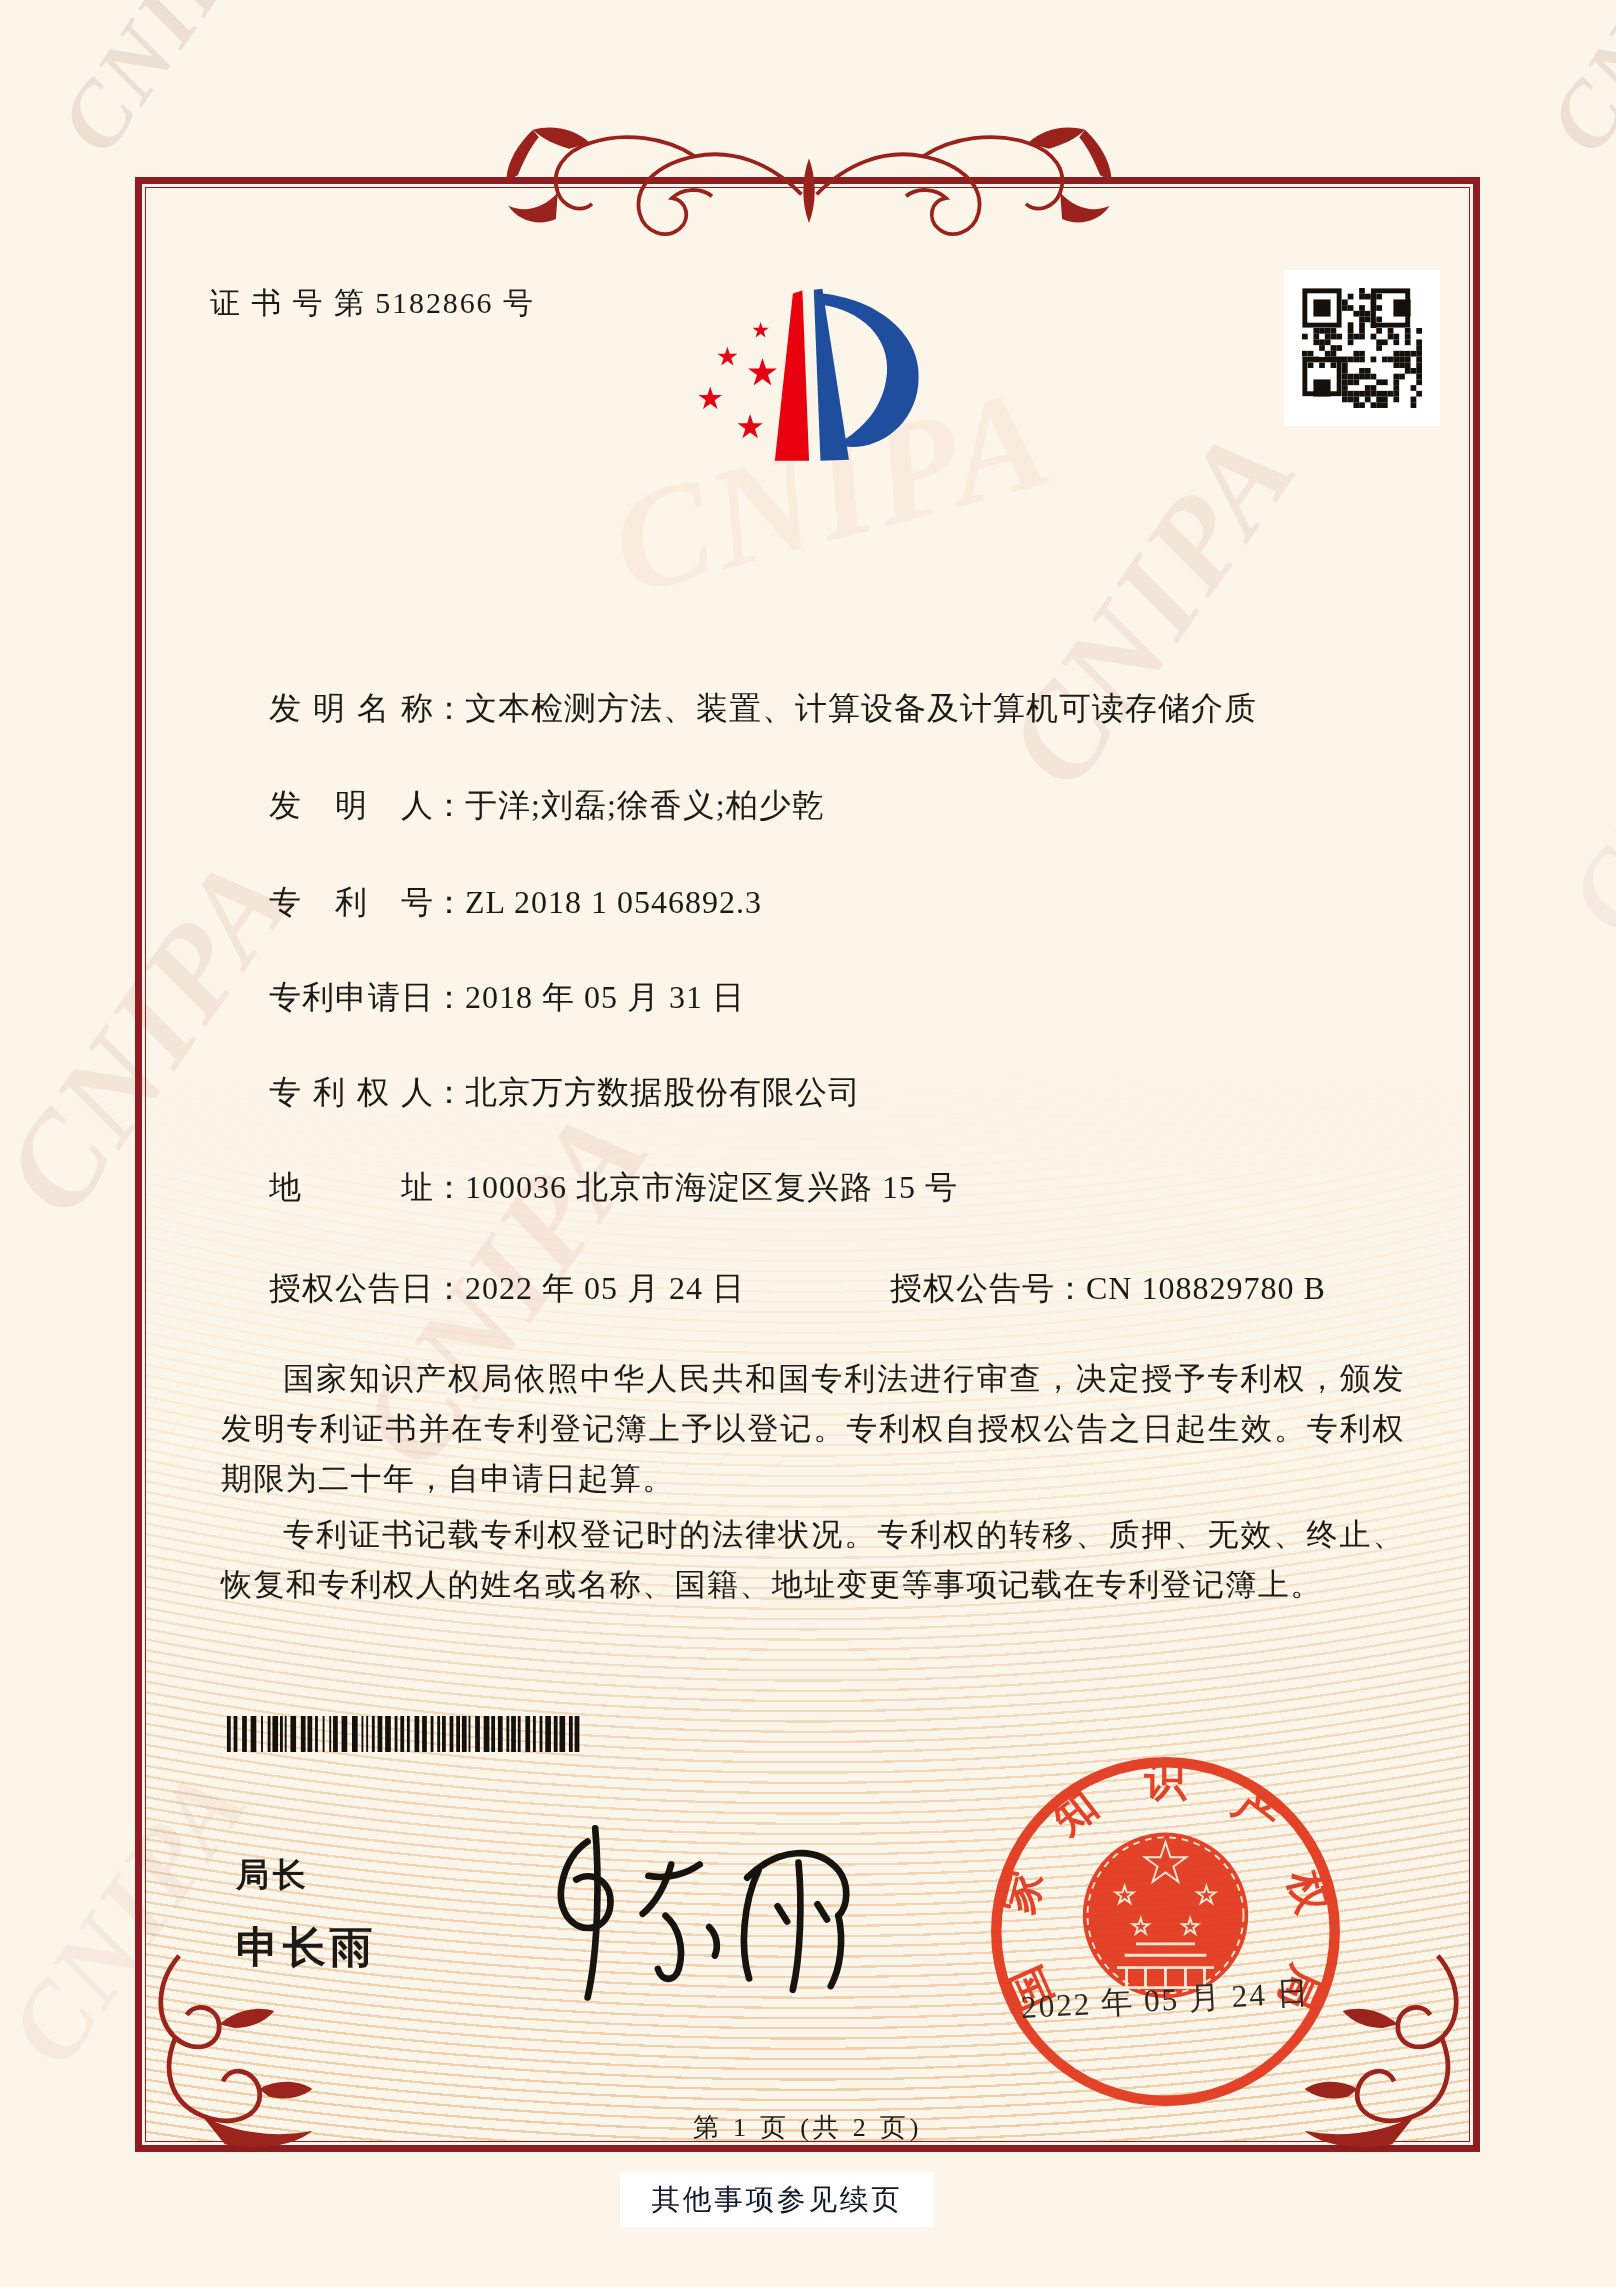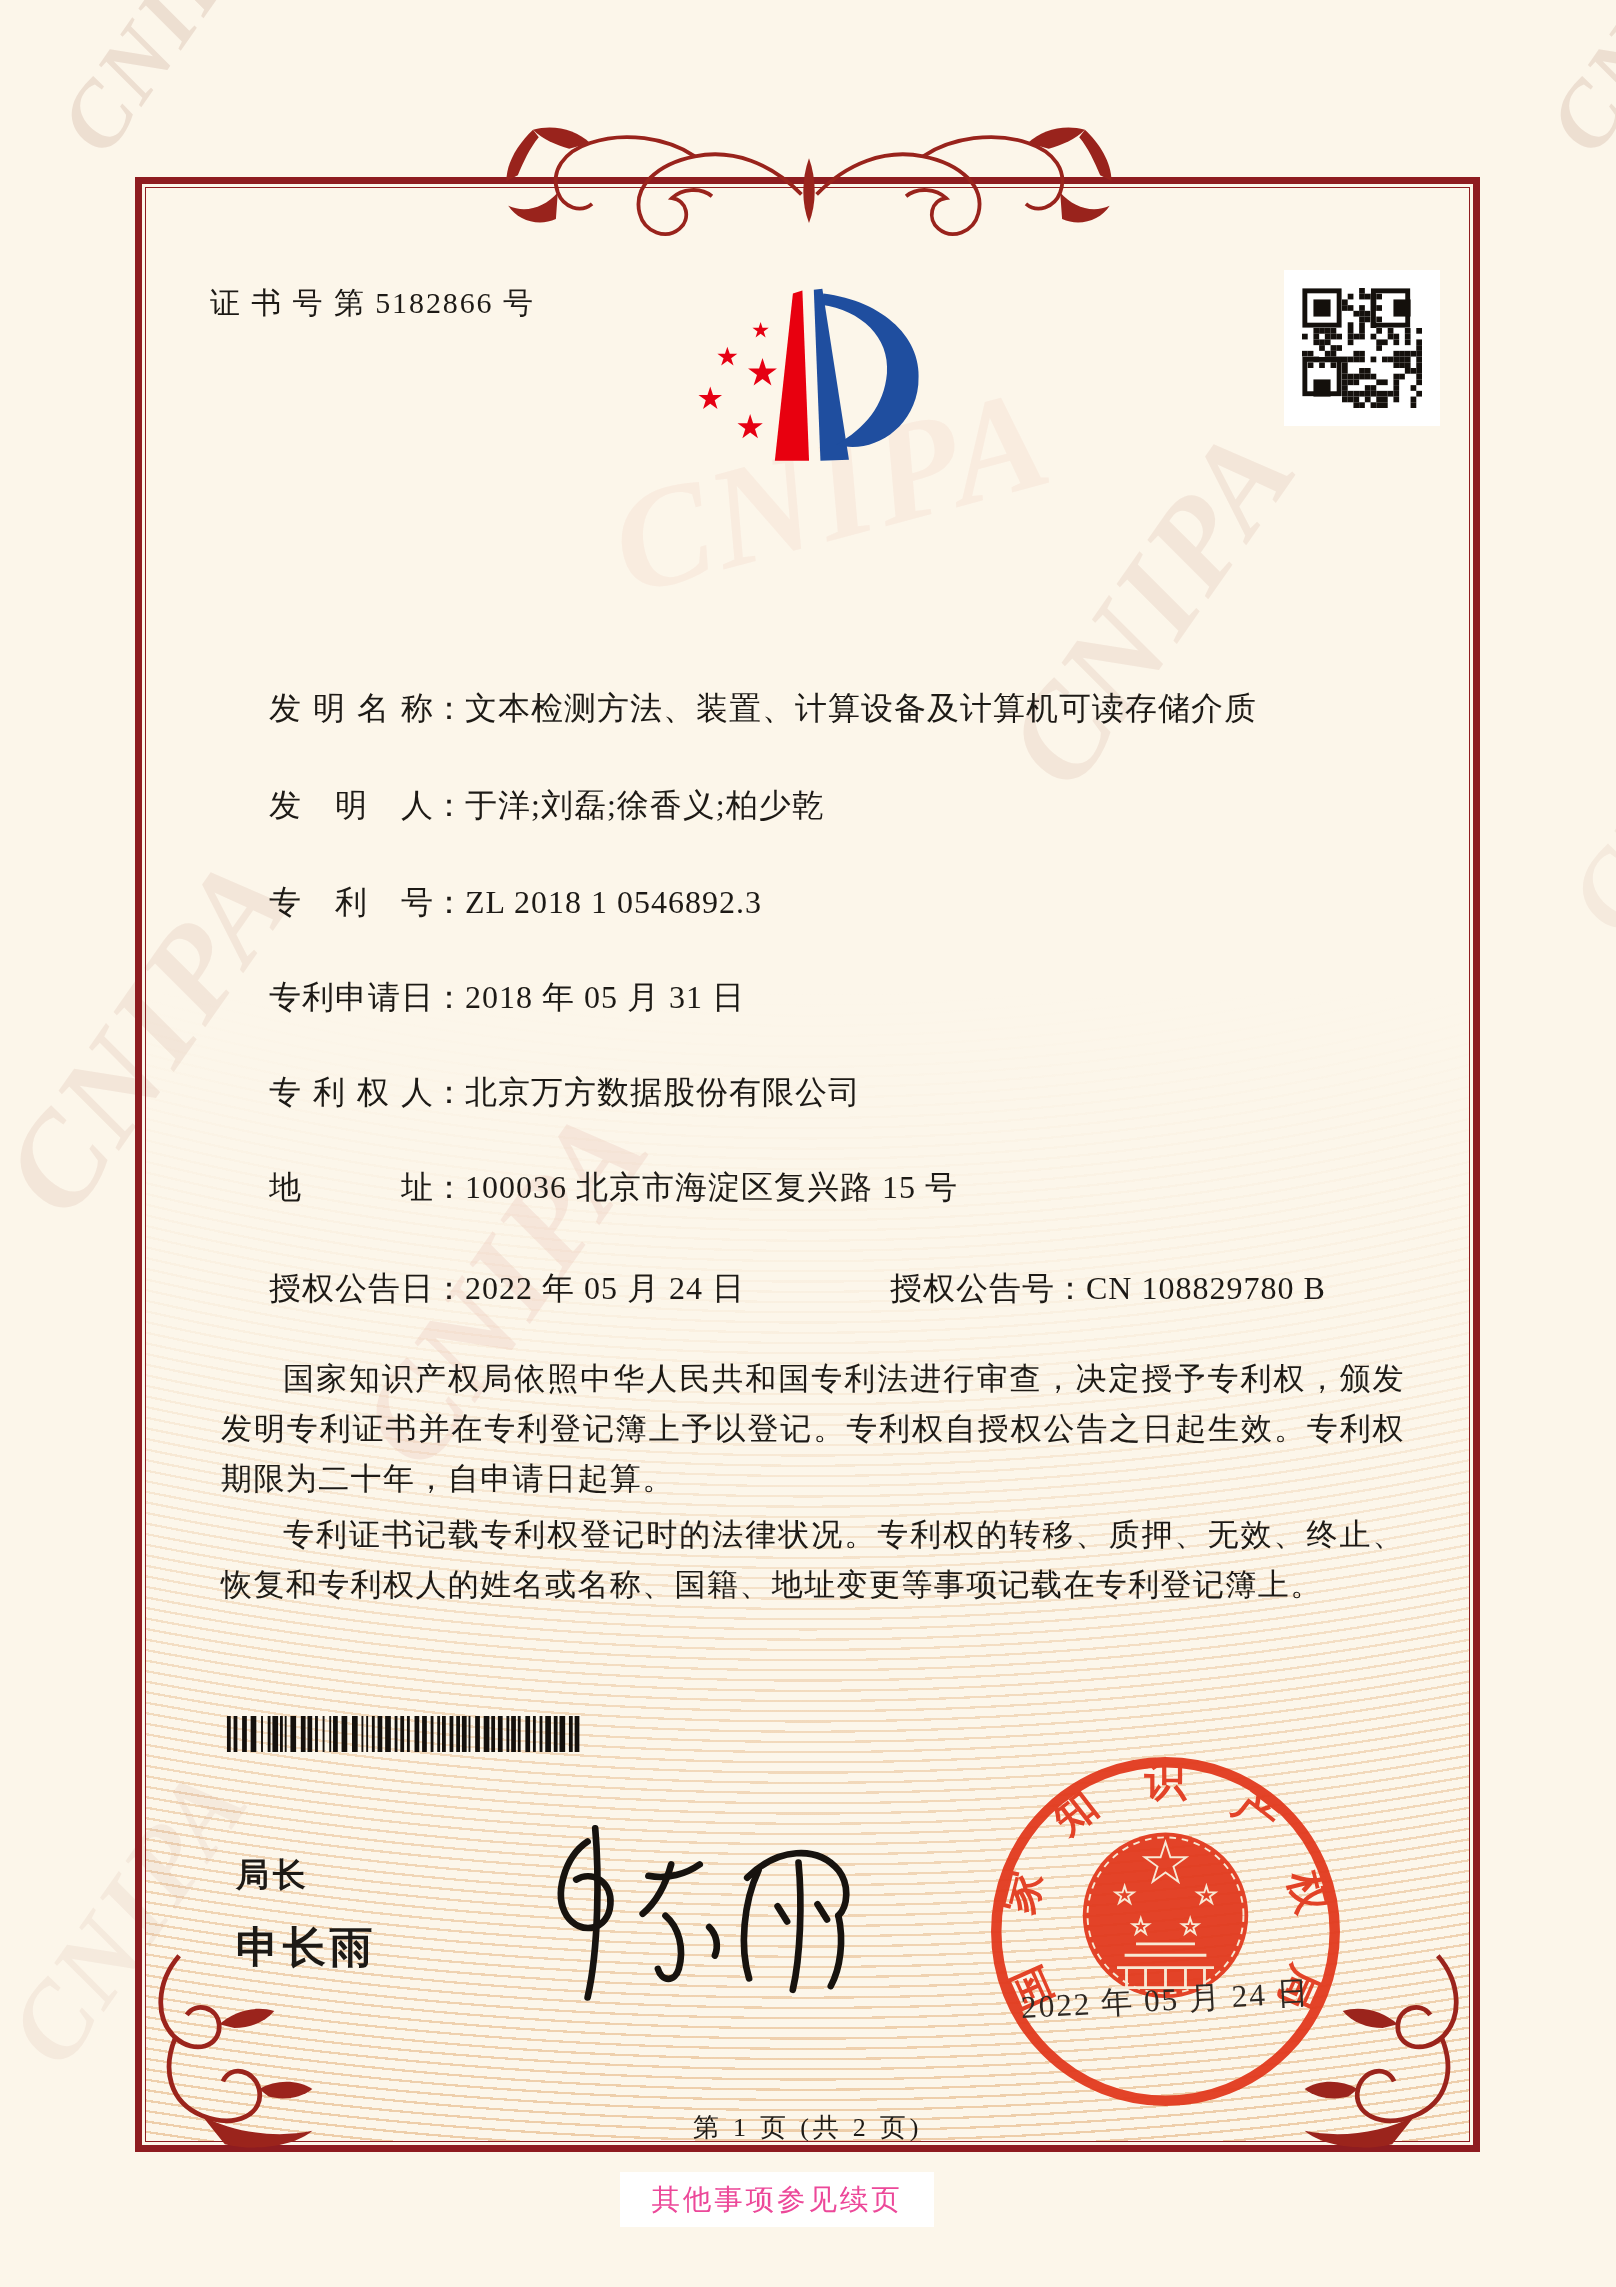--- a/index.html
+++ b/index.html
@@ -66,21 +66,21 @@
     font-family:"Liberation Sans","DejaVu Sans",sans-serif;letter-spacing:3.8px;z-index:4;}
   .signer-name{position:absolute;left:236px;top:1919px;font-size:43px;font-weight:700;
     font-family:"Liberation Sans","DejaVu Sans",sans-serif;letter-spacing:3.8px;z-index:4;}
   .signature{position:absolute;left:504px;top:1815px;z-index:4;}
   .seal{position:absolute;left:982px;top:1748px;z-index:5;opacity:0.95;}
   .page-num{position:absolute;left:135px;top:2102px;width:1345px;text-align:center;
     font-size:26px;letter-spacing:3.8px;z-index:4;margin-top:8px;}
   .cont-box{
     position:absolute;left:620px;top:2172px;width:314px;height:55px;background:#ffffff;
     z-index:4;display:flex;align-items:center;justify-content:center;
-    font-size:28.5px;letter-spacing:2.9px;color:#ec4899;
+    font-size:28.5px;letter-spacing:2.9px;color:#0f172a;
   }
 </style>
 </head>
 <body>
 
 <div class="page">
 
   <div class="waves"></div>
 
   <span class="wm" style="left:19px;top:-28.5px;font-size:90px;">CNIPA</span>

